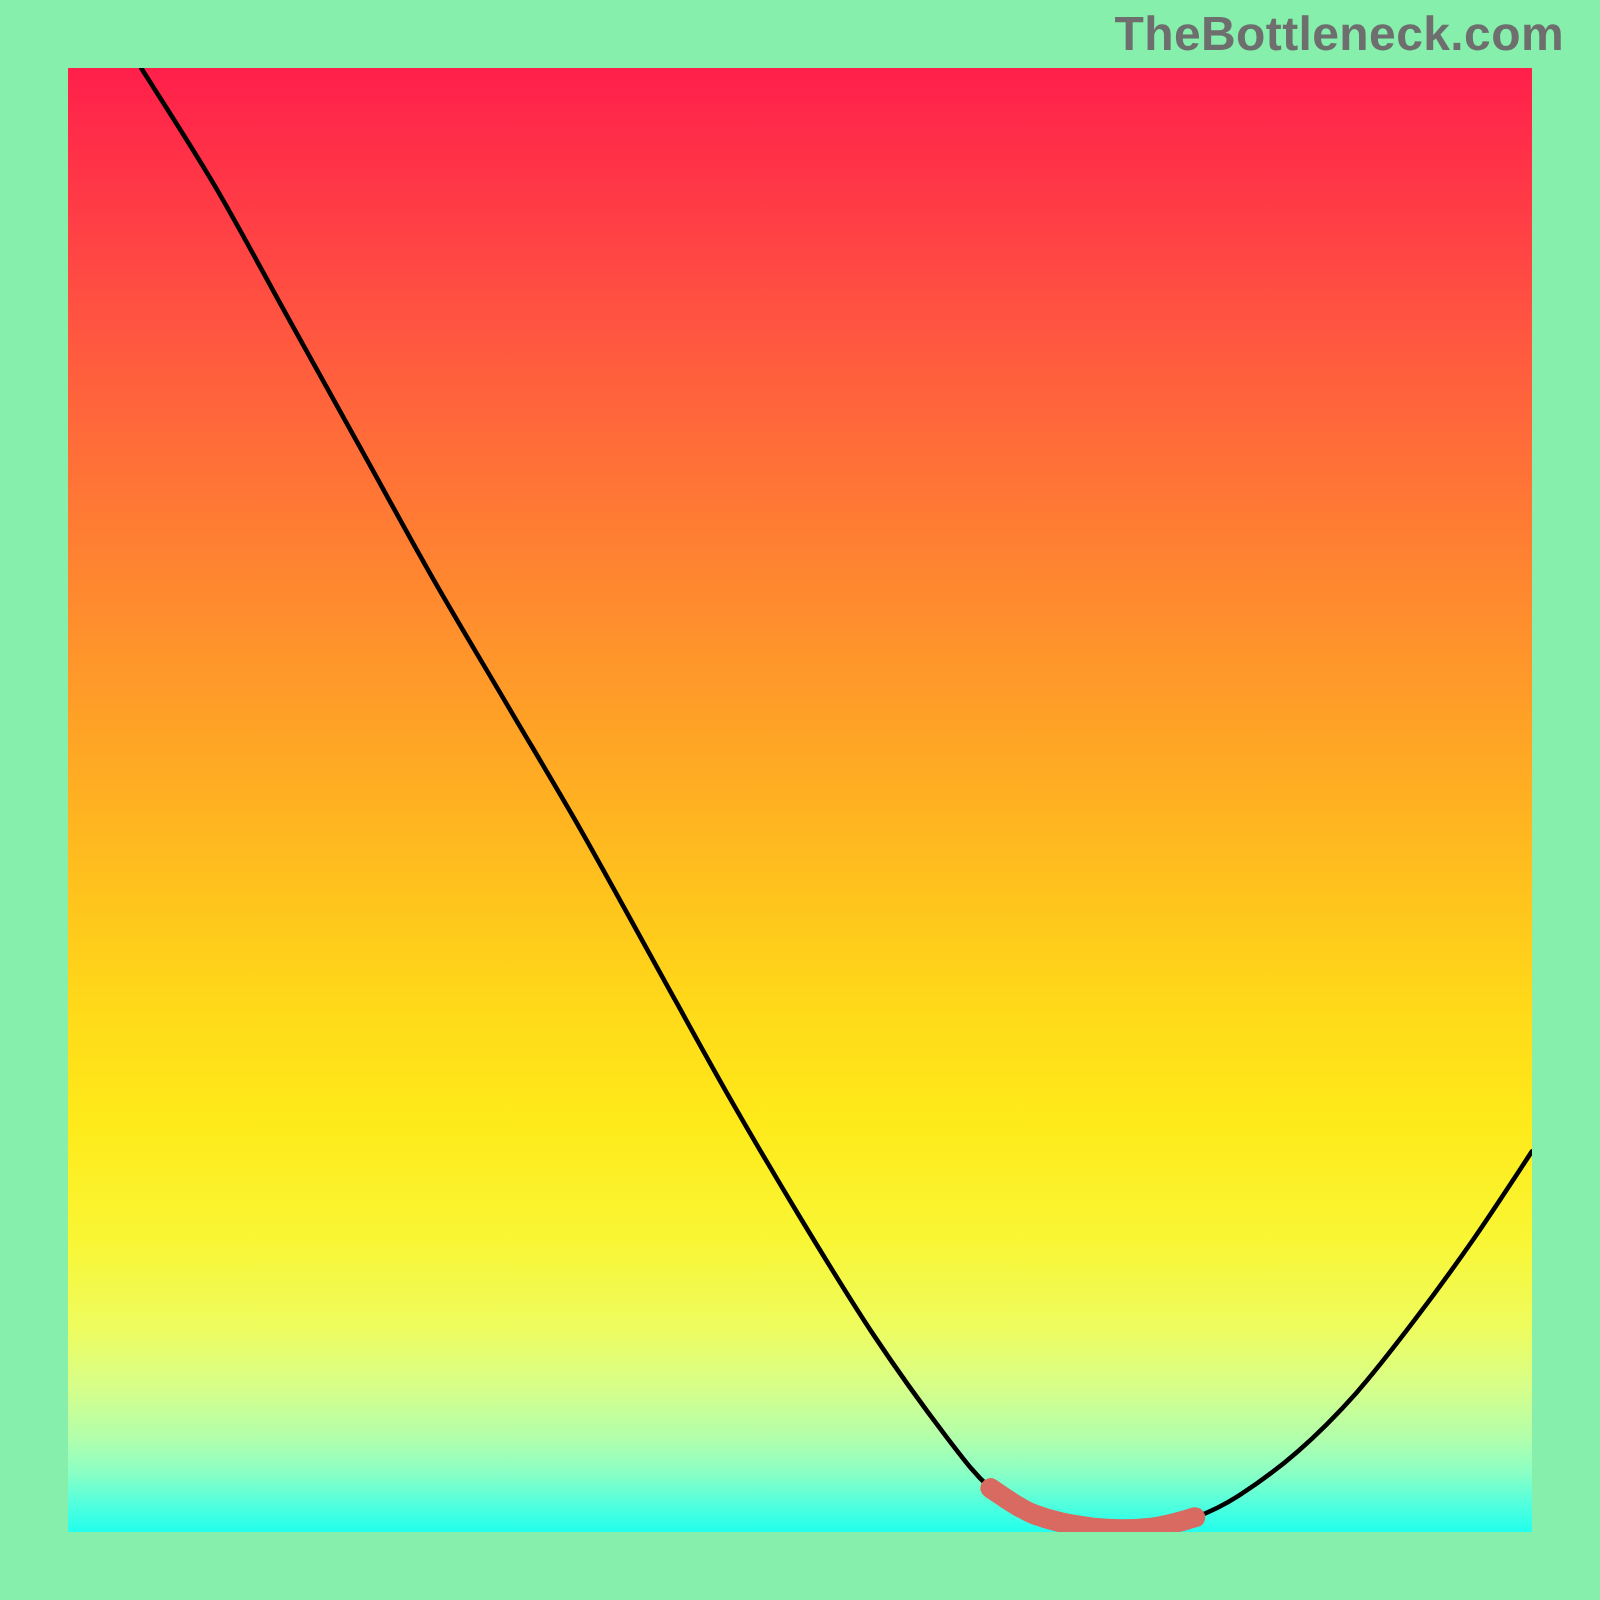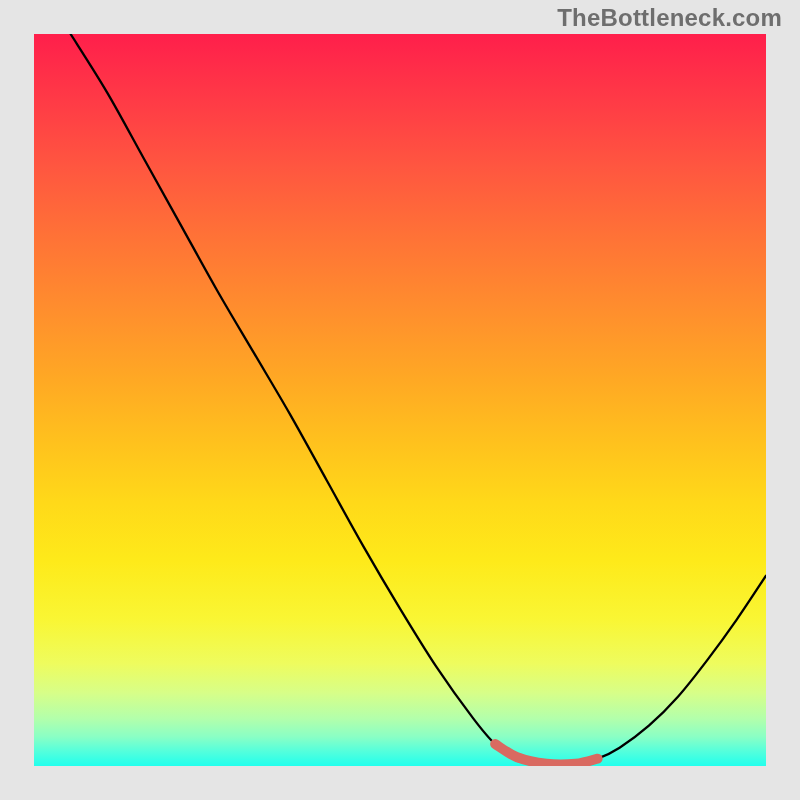--- a/index.html
+++ b/index.html
@@ -10,21 +10,21 @@
     background: #000;
     overflow: hidden;
     font-family: Arial, Helvetica, sans-serif;
   }
   .frame {
     position: absolute;
     left: 0;
     top: 0;
     width: 800px;
     height: 800px;
-    background: #e5e5e5;
+    background: #86efac;
   }
   .watermark {
     position: absolute;
     top: 4px;
     right: 18px;
     color: #6e6e6e;
     font-size: 24px;
     font-weight: 600;
     letter-spacing: 0.2px;
     user-select: none;

